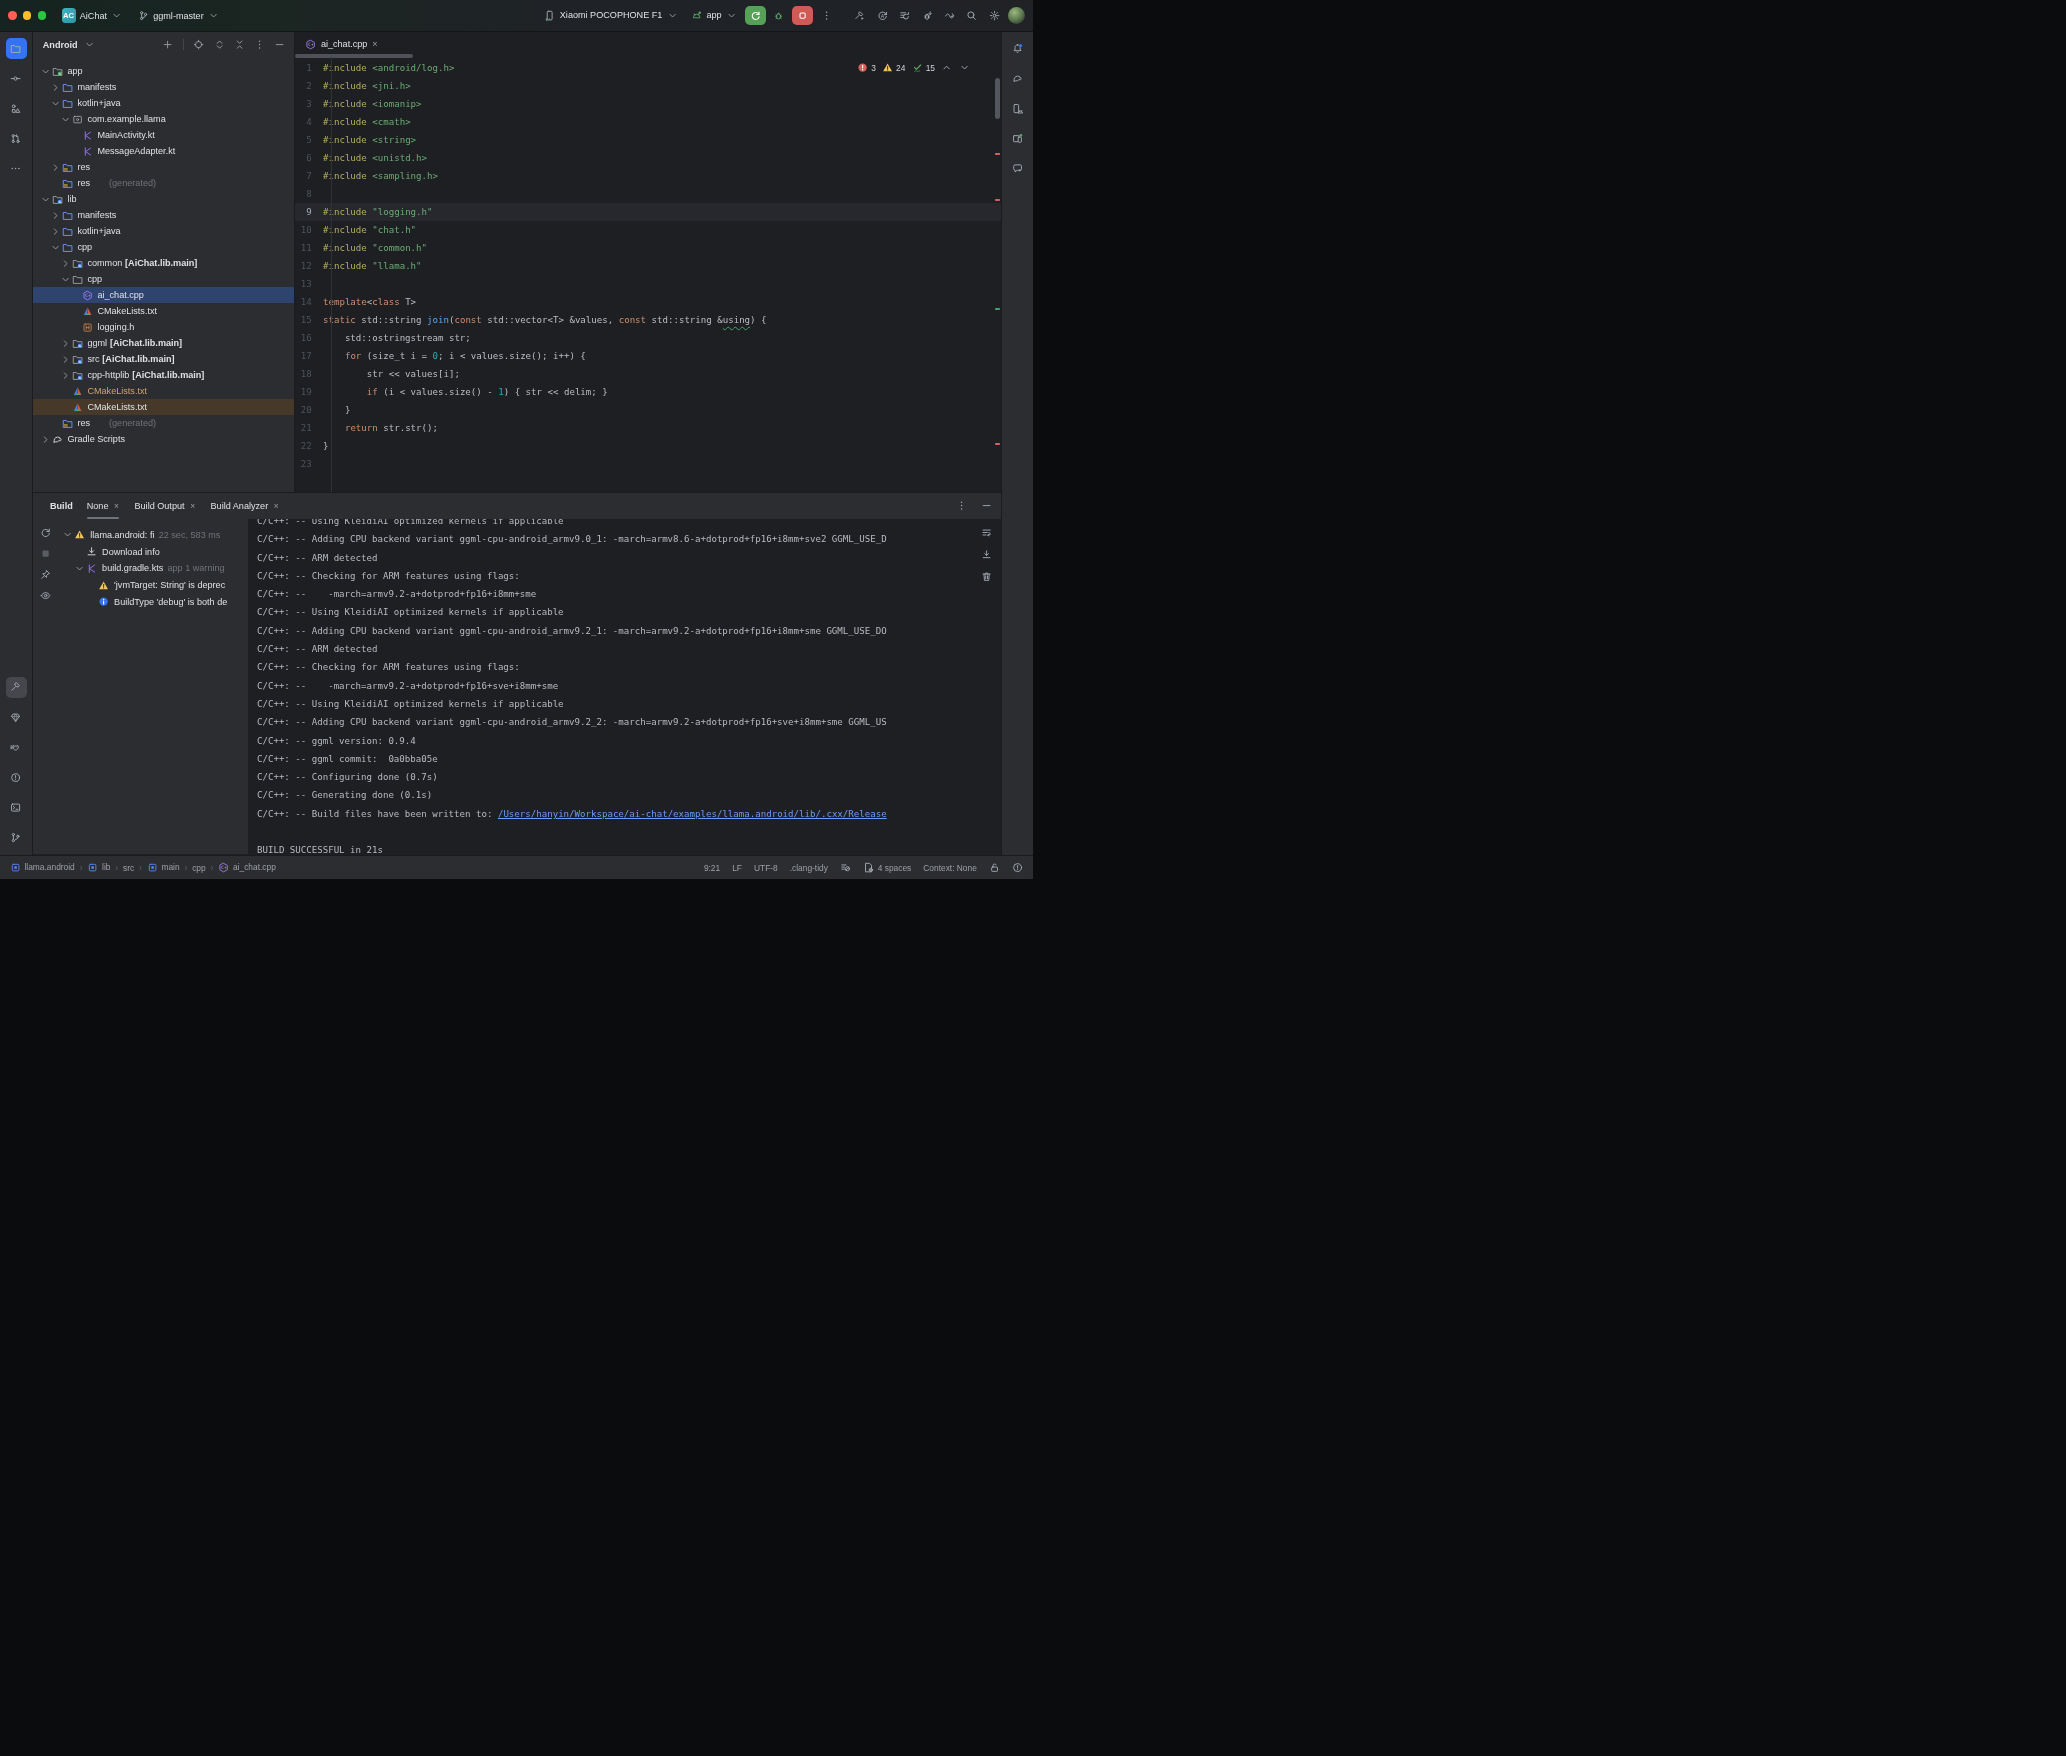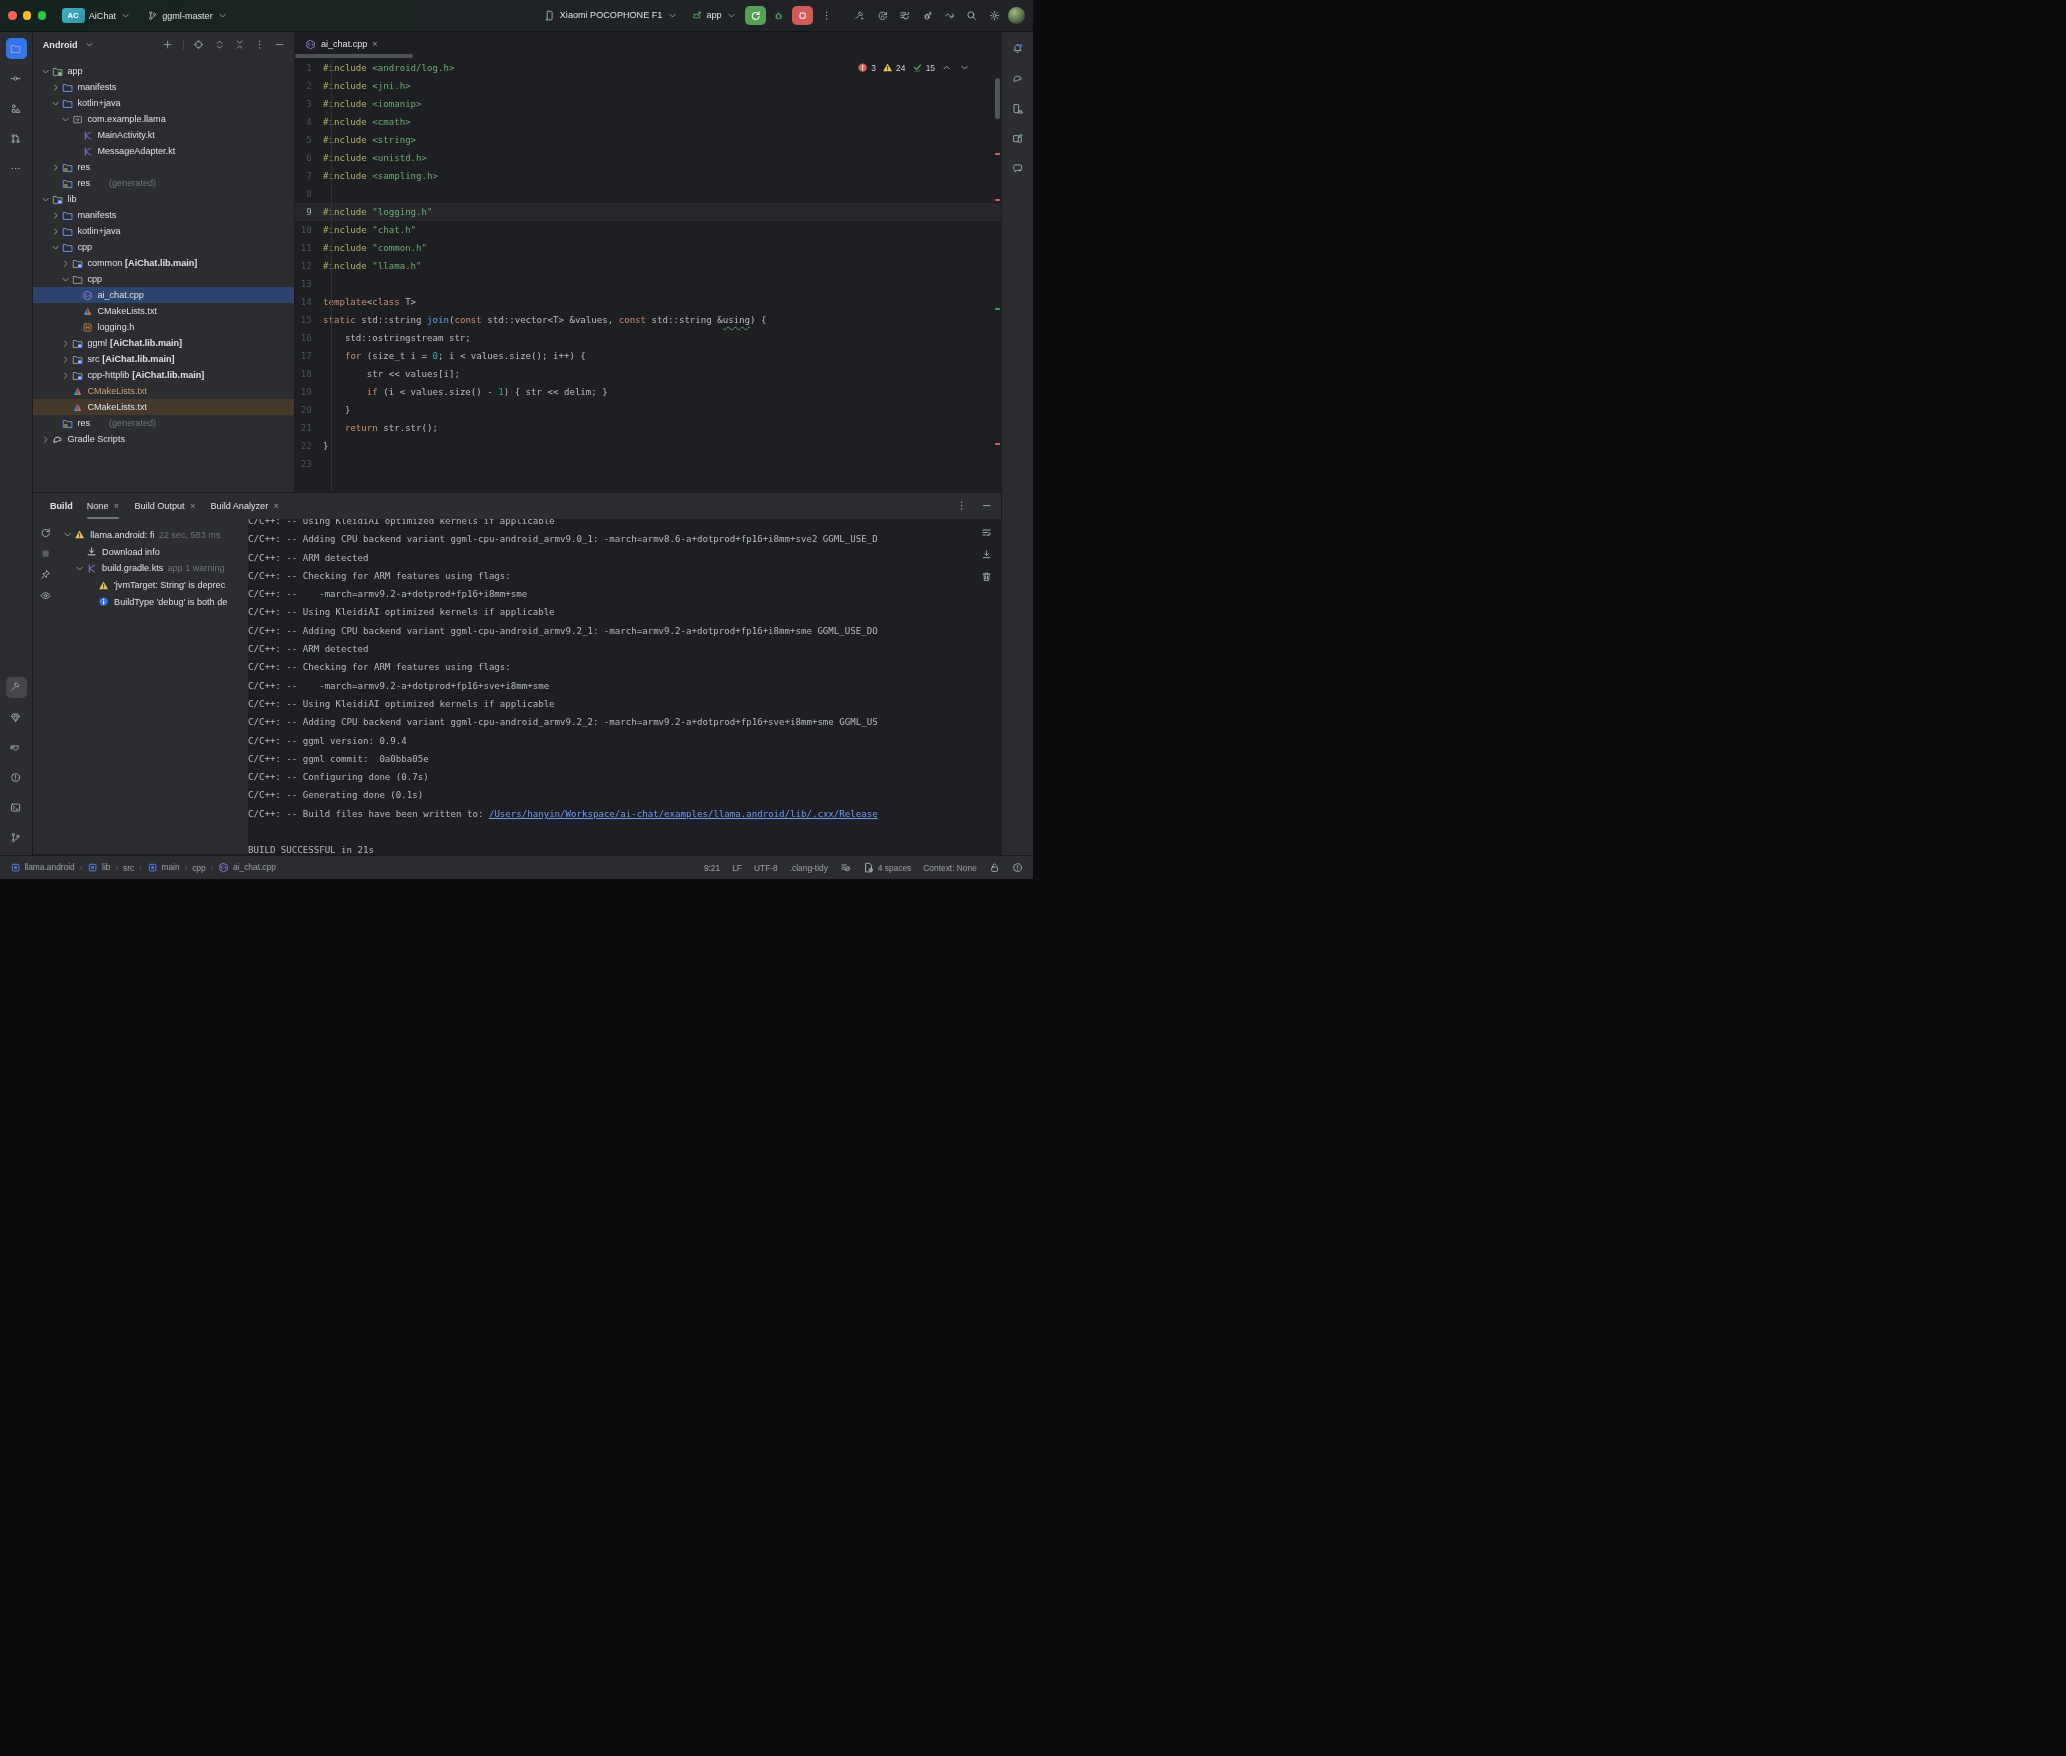--- a/index.html
+++ b/index.html
@@ -10,21 +10,21 @@
   .ic{display:grid;place-items:center;color:#a8adb8}
 
   
   .titlebar{height:32px;display:flex;align-items:center;gap:5.6px;padding:0 8.4px;
     background:linear-gradient(90deg,#152420 0%,#1b2522 28%,#1f2226 55%,#202226 100%);
     border-bottom:0.7px solid #141517}
   .tl{width:8.4px;height:8.4px;border-radius:50%;display:inline-block}
   .tl.r{background:#ff5f57}.tl.y{background:#febc2e}.tl.g{background:#28c840}
   .traffic{display:flex;gap:6.3px;margin-right:9.8px}
   .widget{display:flex;align-items:center;gap:4.2px;color:#dfe1e5;cursor:default}
-  .ac{width:23px;height:15.5px;border-radius:3.5px;background:linear-gradient(135deg,#41b3c2,#2f93a6);
+  .ac{width:14px;height:15.5px;border-radius:3.5px;background:linear-gradient(135deg,#41b3c2,#2f93a6);
       display:grid;place-items:center;font-weight:bold;font-size:7.7px;color:#fff}
   .chev{color:#9da0a6}
   .tb-right{margin-left:auto;display:flex;align-items:center;gap:7.7px}
   .btn-run,.btn-stop{width:21px;height:18.3px;border-radius:4.9px;display:grid;place-items:center}
   .btn-run{background:#57a058}.btn-stop{background:#d05b56}
   .tb-sep{width:7px}
   .avatar{width:17px;height:17px;border-radius:50%;
     background:radial-gradient(circle at 38% 32%,#9cb87e,#54714a 55%,#232a1f 90%)}
 
   
@@ -98,21 +98,21 @@
   .btools{width:25px;min-width:25px;display:flex;flex-direction:column;align-items:center;
     padding-top:8.4px;gap:9.8px;color:#a8adb8}
   .btree{width:190px;min-width:190px;padding-top:7.7px;overflow:hidden}
   .brow{display:flex;align-items:center;height:16.7px;white-space:nowrap}
   .brow .tch{width:10.5px;min-width:10.5px;display:grid;place-items:center;color:#9da0a6}
   .brow .tic{width:14.8px;min-width:14.8px;display:grid;place-items:center}
   .brow .tlabel{margin-left:2.8px}
   .brow .tlabel.b{font-weight:400}
   .brow .time{color:#6f737a;margin-left:4.2px}
   .bconsole{flex:1;background:#1e1f22;font-family:"DejaVu Sans Mono",monospace;font-size:9.1px;
-    line-height:18.3px;color:#b7bac1;overflow:hidden;position:relative;padding-left:0}
+    line-height:18.3px;color:#b7bac1;overflow:hidden;position:relative;padding-left:9px}
   .con-in{margin-top:-7px}
   .con-line{white-space:pre}
   .t-a{color:#6a9bfa;text-decoration:underline}
   .con-icons{position:absolute;right:8.4px;top:8.4px;display:flex;flex-direction:column;gap:10.5px;color:#9da0a6}
 
   
   .statusbar{height:24.6px;background:#2b2d30;border-top:0.7px solid #1a1b1e;display:flex;
     align-items:center;padding:0 9.8px;font-size:8.4px;color:#9da0a6;gap:4.9px}
   .bc{display:flex;align-items:center;gap:4.9px}
   .bc .crumb{display:flex;gap:3.5px;color:#9da0a6}

